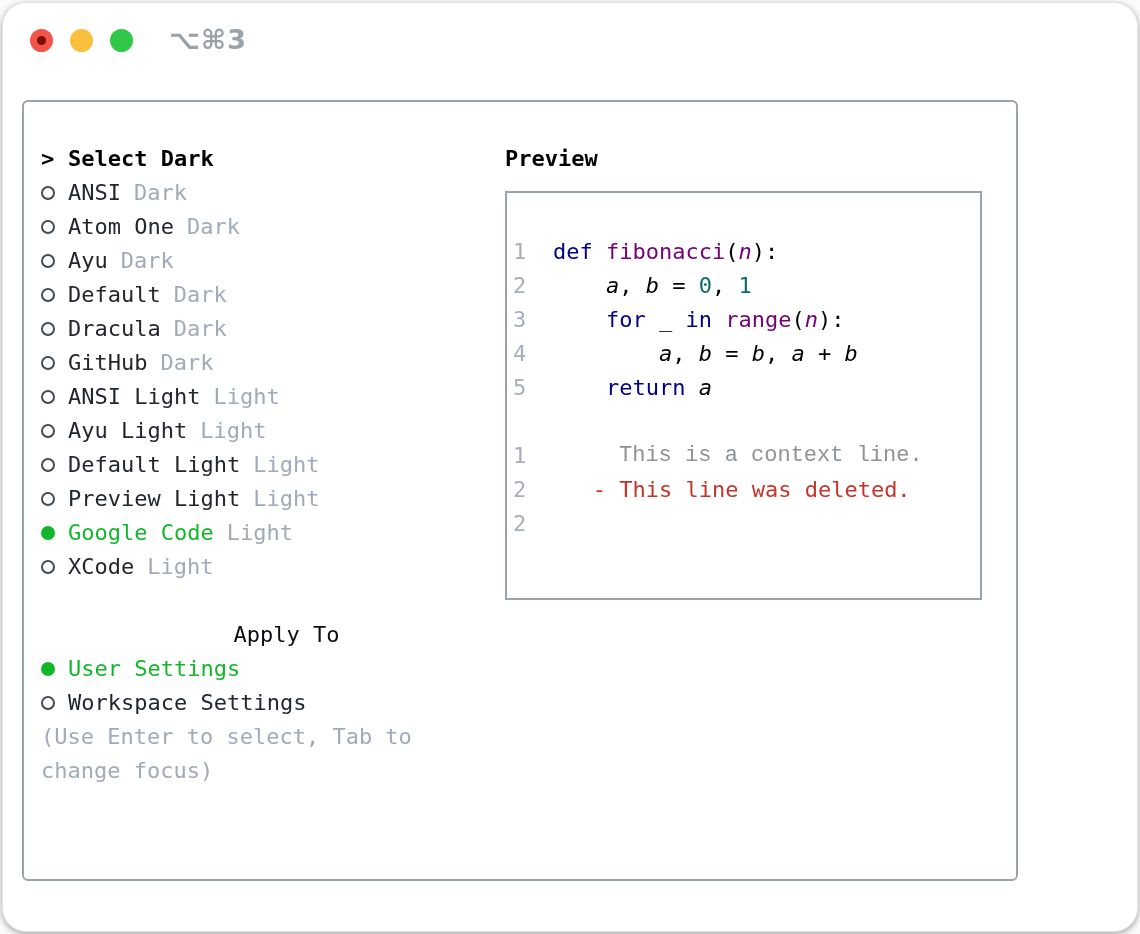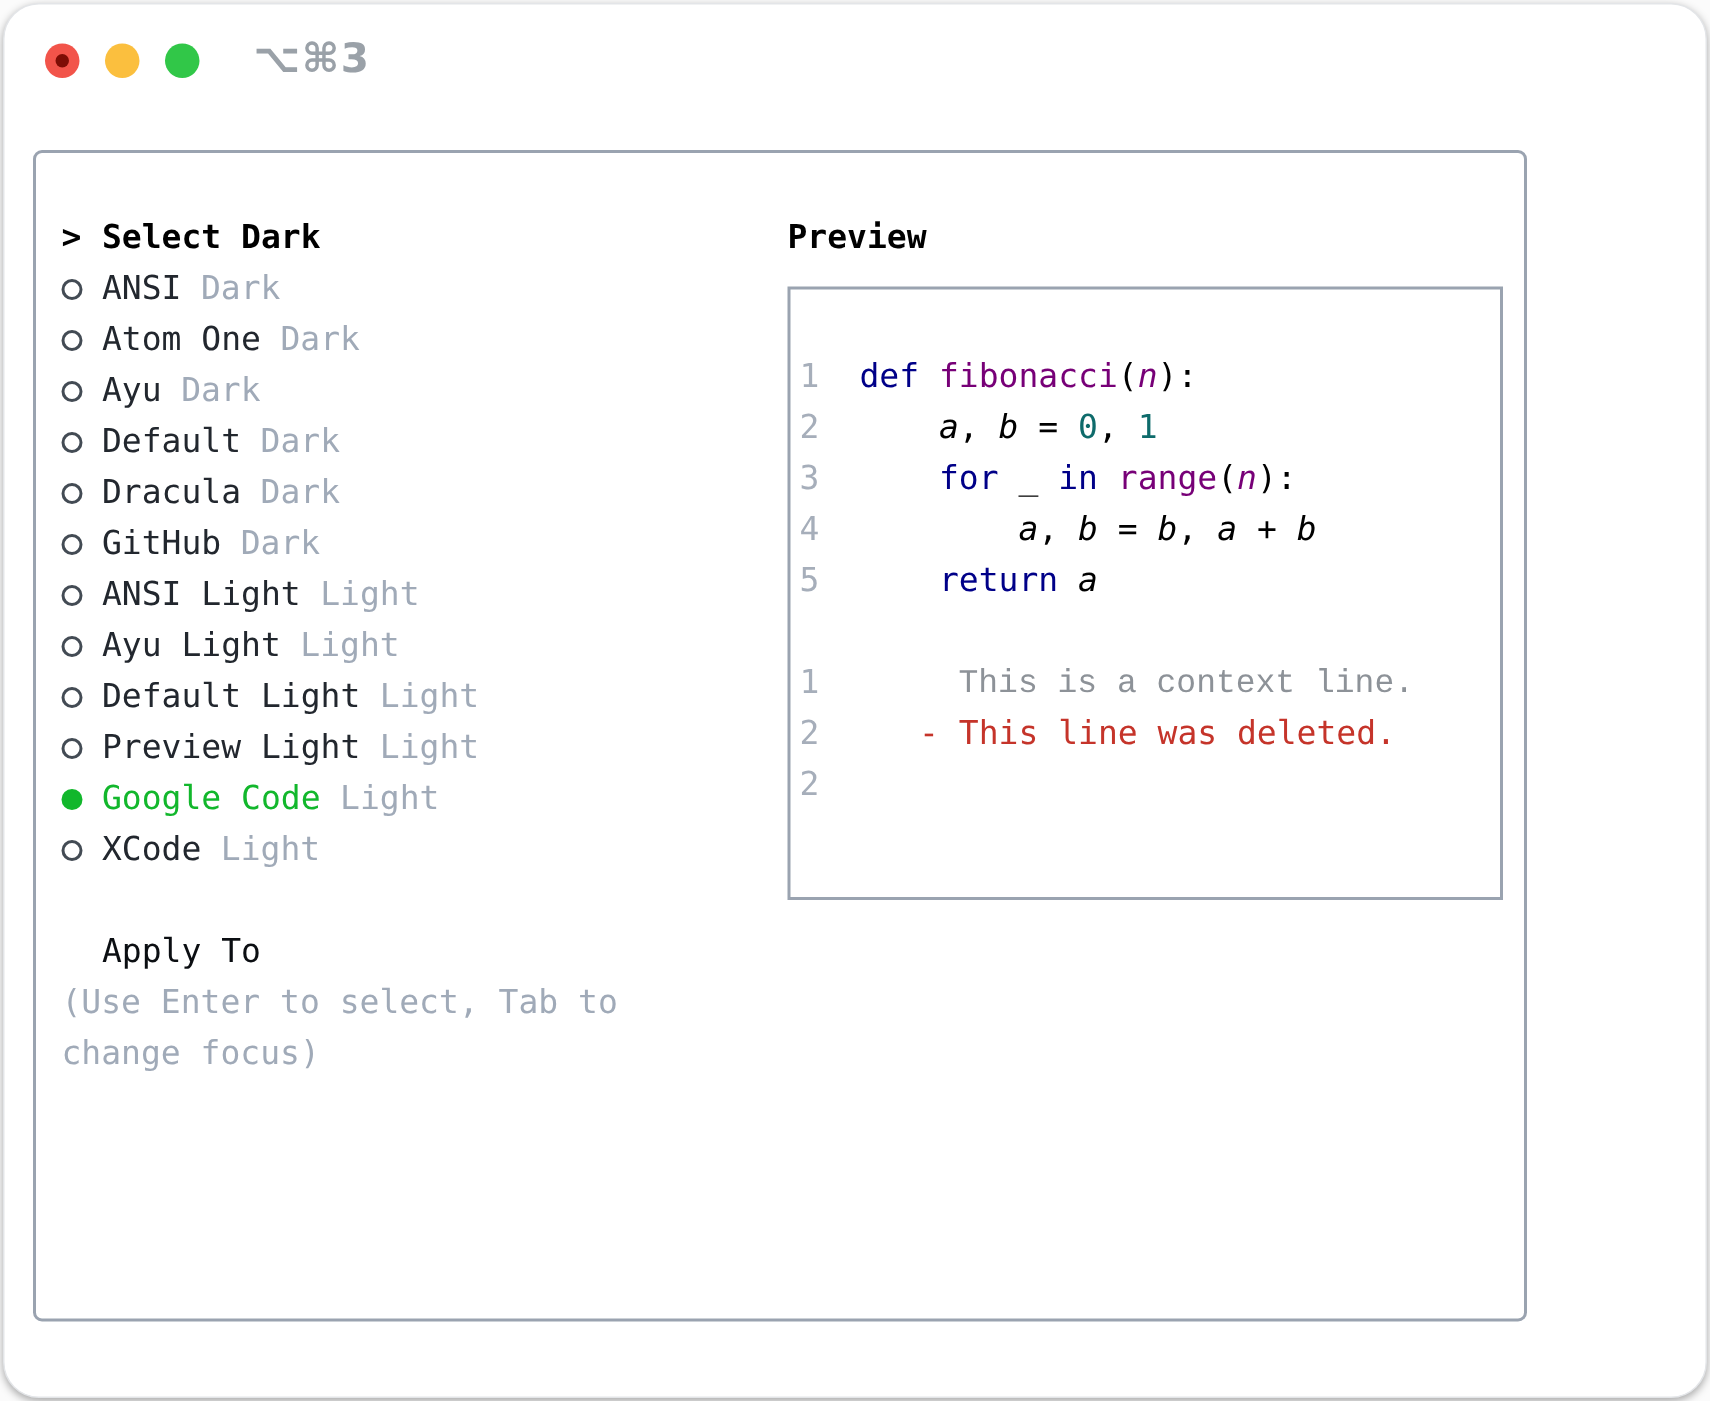--- a/index.html
+++ b/index.html
@@ -21,31 +21,31 @@
   .win-title{position:absolute;left:166px;top:21px;font-size:27px;font-weight:bold;color:#9aa1a8;font-family:"DejaVu Sans","Liberation Sans",sans-serif;letter-spacing:1px;}
   
   .panel{
     position:absolute;left:19px;top:97px;width:996px;height:781px;
     border:2px solid var(--border-gray,#9aa3b0);border-radius:6px;
     box-sizing:border-box;display:flex;
     padding:40px 0 0 17px;
     font-size:22px;line-height:34px;color:var(--text-dark,#22272e);
   }
   .left-col{width:464px;flex:none;}
-  .right-col{flex:1;margin-left:20px;}
+  .right-col{flex:1;}
   .row{display:flex;align-items:center;height:34px;}
   .marker-col{width:27px;flex:none;display:flex;align-items:center;}
   .marker{width:14px;height:14px;border:2px solid #434b54;border-radius:50%;box-sizing:border-box;}
   .marker.sel{background:var(--selected-green,#12b72c);border-color:var(--selected-green,#12b72c);}
   .prompt{width:27px;flex:none;font-weight:bold;color:#000;}
   .section-header{font-weight:bold;color:#000;}
   .theme-name{white-space:pre;}
   .theme-row.sel .theme-name{color:var(--selected-green,#12b72c);}
   .variant{color:var(--muted-gray,#a0aab8);margin-left:13px;}
-  .apply-header-row{margin-top:34px;}
+  .apply-header-row{margin-top:34px;justify-content:center;}
   .apply-header-row .section-header{font-weight:normal;color:#0b0e12;}
   .apply-row .opt-label{white-space:pre;}
   .apply-row.sel .opt-label{color:var(--selected-green,#12b72c);}
   .help{max-width:445px;color:var(--muted-gray,#a0aab8);white-space:normal;}
   
   .preview-header{font-weight:bold;color:#000;height:34px;}
   .preview-box{
     width:477px;height:409px;margin-top:15px;box-sizing:border-box;
     border:2px solid var(--border-gray,#9aa3b0);
     padding:42px 0 0 6px;background:#fff;
@@ -166,20 +166,34 @@
             </span>
             <span class="theme-name">XCode</span>
             <span class="variant">Light</span>
           </div>
         </div>
 
       <div class="row apply-header-row">
         <span class="marker-col"></span>
         <span class="section-header">Apply To</span>
       </div>
+      <div>
+          <div class="row apply-row sel">
+            <span class="marker-col">
+              <span class="marker sel"></span>
+            </span>
+            <span class="opt-label">User Settings</span>
+          </div>
+          <div class="row apply-row">
+            <span class="marker-col">
+              <span class="marker"></span>
+            </span>
+            <span class="opt-label">Workspace Settings</span>
+          </div>
+        </div>
 
       <div class="help">(Use Enter to select, Tab to change focus)</div>
     </div>
 
     <div class="right-col">
       <div class="preview-header">Preview</div>
       <div class="preview-box">
         <div>
             <div class="code-line">
               <span class="ln">1</span>

